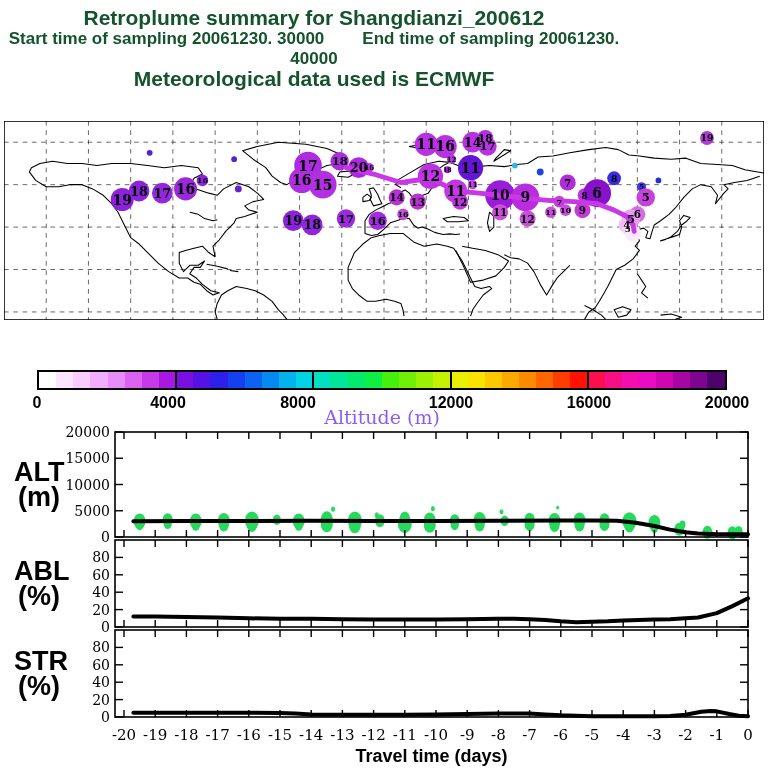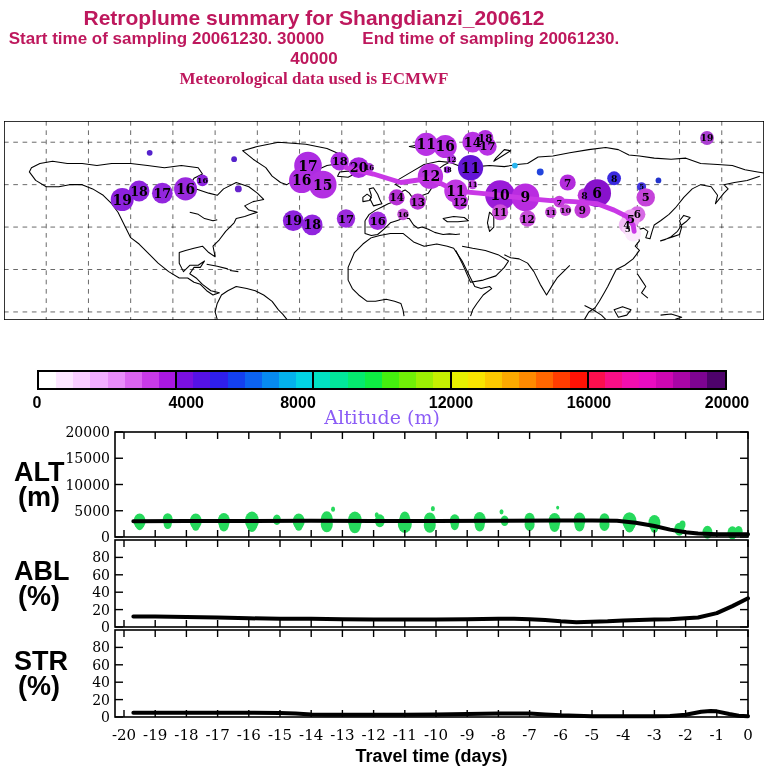--- a/index.html
+++ b/index.html
@@ -1,22 +1,22 @@
 <!DOCTYPE html>
 <html><head>
 <meta charset="utf-8">
 <style>
   html,body{margin:0;padding:0;background:#ffffff;}
   .page{position:relative;width:768px;height:768px;background:#fff;overflow:hidden;
         font-family:"Liberation Sans",sans-serif;}
-  .titles{position:absolute;top:6px;left:0;width:628px;text-align:center;color:#be185d;}
+  .titles{position:absolute;top:6px;left:0;width:628px;text-align:center;color:#14532d;}
   .t1{font-size:21px;font-weight:bold;line-height:23px;}
   .t2{font-size:17px;font-weight:bold;line-height:20px;}
   .t2 .gap{display:inline-block;width:38px;}
-  .t3{font-size:17px;font-weight:bold;line-height:20px;font-family:Liberation Serif, serif;}
+  .t3{font-size:21px;font-weight:bold;line-height:20px;}
   #map{position:absolute;left:4px;top:121px;width:760px;height:199px;}
   #colorbar-wrap{position:absolute;left:37px;top:370px;width:690px;height:20px;
                  border:2px solid #000;box-sizing:border-box;font-size:0;}
   #colorbar-wrap .seg{display:inline-block;height:100%;}
   #colorbar-wrap .div{position:absolute;top:-2px;width:2px;height:20px;background:#000;}
   .cb-tick{position:absolute;top:394px;width:90px;margin-left:-45px;text-align:center;
            font-size:16px;font-weight:bold;color:#000;}
   #cb-label{position:absolute;top:406px;left:232px;width:300px;text-align:center;
             font-family:"DejaVu Serif",serif;font-size:19px;color:#8b5cf6;}
   #panels{position:absolute;left:0;top:0;width:768px;height:768px;}
@@ -186,21 +186,21 @@
       <text x="55" y="-47" text-anchor="middle" dominant-baseline="central" font-size="4.913358597820937" font-family="&quot;DejaVu Serif&quot;,serif" font-weight="bold">11</text>
       <text x="117" y="-44" text-anchor="middle" dominant-baseline="central" font-size="5.458124111795357" font-family="&quot;DejaVu Serif&quot;,serif" font-weight="bold">5</text>
       <text x="115" y="-41" text-anchor="middle" dominant-baseline="central" font-size="4.913358597820937" font-family="&quot;DejaVu Serif&quot;,serif" font-weight="bold">4</text>
       <text x="115.5" y="-39" text-anchor="middle" dominant-baseline="central" font-size="3.823827569872098" font-family="&quot;DejaVu Serif&quot;,serif" font-weight="bold">3</text>
       <rect x="-180" y="-90" width="360" height="93.8" fill="none" stroke="#000" stroke-width="0.75"></rect>
     </svg>
 
   <div id="colorbar-wrap"><div class="seg" style="width: 2.5%; background: rgb(255, 255, 255);"></div><div class="seg" style="width: 2.5%; background: rgb(252, 230, 255);"></div><div class="seg" style="width: 2.5%; background: rgb(248, 204, 255);"></div><div class="seg" style="width: 2.5%; background: rgb(242, 173, 255);"></div><div class="seg" style="width: 2.5%; background: rgb(232, 140, 249);"></div><div class="seg" style="width: 2.5%; background: rgb(218, 100, 240);"></div><div class="seg" style="width: 2.5%; background: rgb(199, 58, 232);"></div><div class="seg" style="width: 2.5%; background: rgb(169, 24, 226);"></div><div class="seg" style="width: 2.5%; background: rgb(122, 16, 224);"></div><div class="seg" style="width: 2.5%; background: rgb(85, 18, 230);"></div><div class="seg" style="width: 2.5%; background: rgb(47, 31, 235);"></div><div class="seg" style="width: 2.5%; background: rgb(20, 64, 240);"></div><div class="seg" style="width: 2.5%; background: rgb(12, 99, 242);"></div><div class="seg" style="width: 2.5%; background: rgb(7, 138, 240);"></div><div class="seg" style="width: 2.5%; background: rgb(4, 178, 236);"></div><div class="seg" style="width: 2.5%; background: rgb(2, 212, 228);"></div><div class="seg" style="width: 2.5%; background: rgb(1, 224, 194);"></div><div class="seg" style="width: 2.5%; background: rgb(2, 230, 154);"></div><div class="seg" style="width: 2.5%; background: rgb(5, 234, 110);"></div><div class="seg" style="width: 2.5%; background: rgb(14, 238, 67);"></div><div class="seg" style="width: 2.5%; background: rgb(69, 240, 15);"></div><div class="seg" style="width: 2.5%; background: rgb(113, 240, 7);"></div><div class="seg" style="width: 2.5%; background: rgb(156, 240, 3);"></div><div class="seg" style="width: 2.5%; background: rgb(196, 240, 1);"></div><div class="seg" style="width: 2.5%; background: rgb(232, 240, 0);"></div><div class="seg" style="width: 2.5%; background: rgb(248, 228, 0);"></div><div class="seg" style="width: 2.5%; background: rgb(252, 201, 0);"></div><div class="seg" style="width: 2.5%; background: rgb(253, 170, 0);"></div><div class="seg" style="width: 2.5%; background: rgb(254, 138, 0);"></div><div class="seg" style="width: 2.5%; background: rgb(255, 102, 0);"></div><div class="seg" style="width: 2.5%; background: rgb(255, 61, 0);"></div><div class="seg" style="width: 2.5%; background: rgb(255, 18, 5);"></div><div class="seg" style="width: 2.5%; background: rgb(251, 15, 78);"></div><div class="seg" style="width: 2.5%; background: rgb(248, 15, 134);"></div><div class="seg" style="width: 2.5%; background: rgb(243, 15, 174);"></div><div class="seg" style="width: 2.5%; background: rgb(233, 12, 192);"></div><div class="seg" style="width: 2.5%; background: rgb(207, 7, 179);"></div><div class="seg" style="width: 2.5%; background: rgb(168, 5, 165);"></div><div class="seg" style="width: 2.5%; background: rgb(126, 4, 146);"></div><div class="seg" style="width: 2.5%; background: rgb(78, 2, 107);"></div><div class="div" style="left: calc(20% - 1px);"></div><div class="div" style="left: calc(40% - 1px);"></div><div class="div" style="left: calc(60% - 1px);"></div><div class="div" style="left: calc(80% - 1px);"></div></div>
   <div id="cb-ticks">
       <div class="cb-tick" style="left: 37px;">0</div>
-      <div class="cb-tick" style="left: 159px; text-align: right;">4000</div>
+      <div class="cb-tick" style="left: 168px;">4000</div>
       <div class="cb-tick" style="left: 298px;">8000</div>
       <div class="cb-tick" style="left: 451px;">12000</div>
       <div class="cb-tick" style="left: 589px;">16000</div>
       <div class="cb-tick" style="left: 727px;">20000</div>
     </div>
   <div id="cb-label">Altitude (m)</div>
 
   <svg id="panels">
       <ellipse cx="139.6" cy="521.25" rx="6" ry="7.800000000000001" fill="#26d95c"></ellipse>
       <ellipse cx="139.6" cy="524.925" rx="4" ry="5.2" fill="#26d95c"></ellipse>

